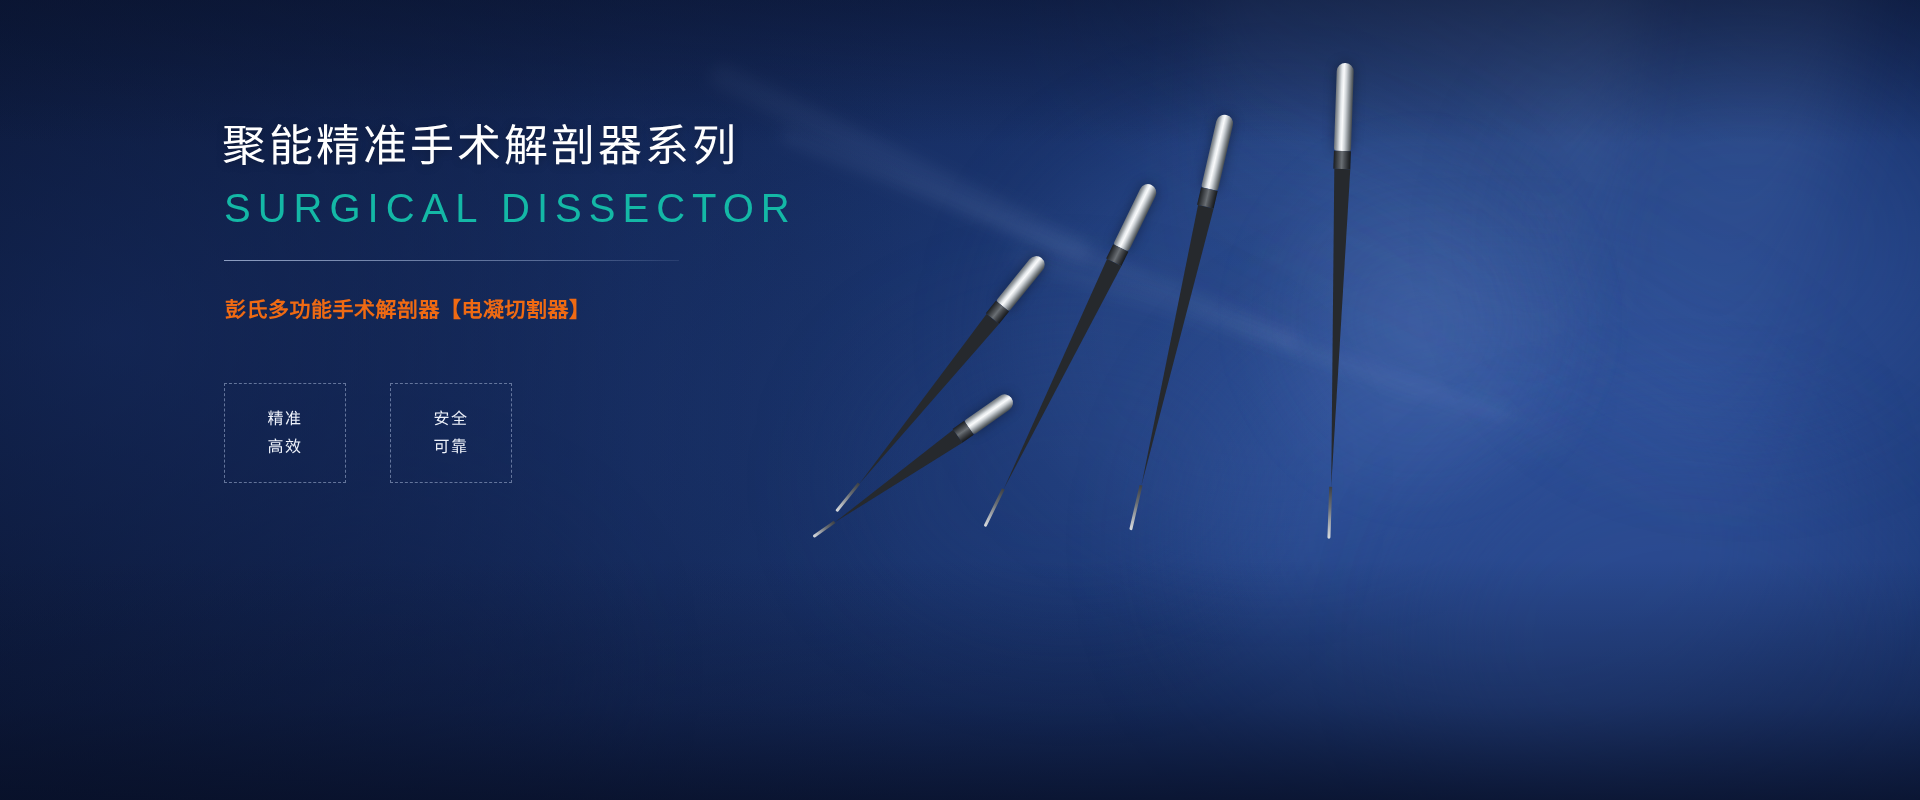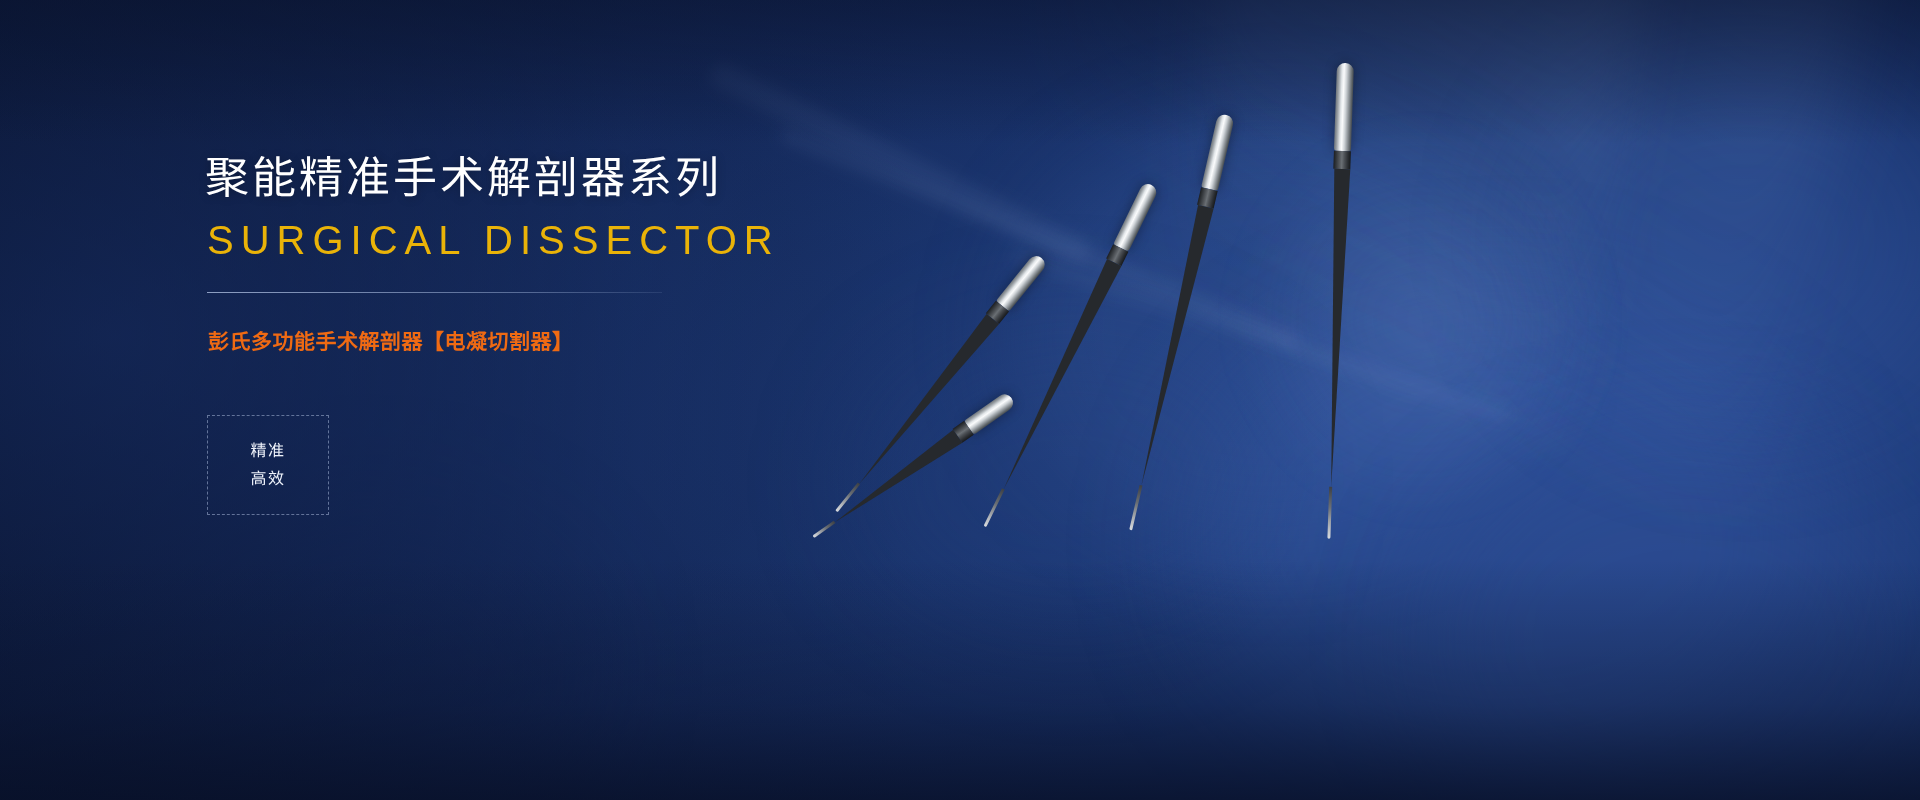--- a/index.html
+++ b/index.html
@@ -78,40 +78,39 @@
     border-radius: 40px;
     pointer-events: none;
   }
   .ghost-1 { left: 690px;  top: 150px; width: 420px; height: 26px; transform: rotate(26deg); }
   .ghost-2 { left: 760px;  top: 230px; width: 560px; height: 16px; transform: rotate(22deg); }
   .ghost-3 { left: 1000px; top: 330px; width: 520px; height: 12px; transform: rotate(18deg); background: rgba(140,168,218,0.10); }
 
   
   .content {
     position: absolute;
-    left: 205px;
+    left: 222px;
     top: 120px;
     width: 640px;
     z-index: 6;
-    margin-top: 32px;
   }
   .title-cn {
     font-size: 44px;
     letter-spacing: 3px;
     color: #ffffff;
     font-weight: 400;
     line-height: 1.18;
     margin: 0;
     white-space: nowrap;
     text-shadow: 0 1px 10px rgba(0,0,0,0.28);
   }
   .title-en {
     font-size: 40px;
     letter-spacing: 7px;
-    color: #eab308;
+    color: #14b8a6;
     font-weight: 300;
     line-height: 1.3;
     margin: 10px 0 0 2px;
     white-space: nowrap;
   }
   .divider {
     margin: 26px 0 0 2px;
     width: 455px;
     height: 1px;
     background: linear-gradient(90deg, rgba(163,180,214,0.85) 0%, rgba(140,160,200,0.55) 70%, rgba(120,140,182,0.18) 100%);
@@ -269,17 +268,21 @@
     <div class="subtitle-cn">彭氏多功能手术解剖器【电凝切割器】</div>
 
     <div class="features">
 
       <div class="feature-box dim">
         <span class="feature-line">精准</span>
         <span class="feature-line">高效</span>
       </div>
 
 
+      <div class="feature-box dim">
+        <span class="feature-line">安全</span>
+        <span class="feature-line">可靠</span>
+      </div>
 
     </div>
   </div>
 
 </div>
 
 </body></html>

